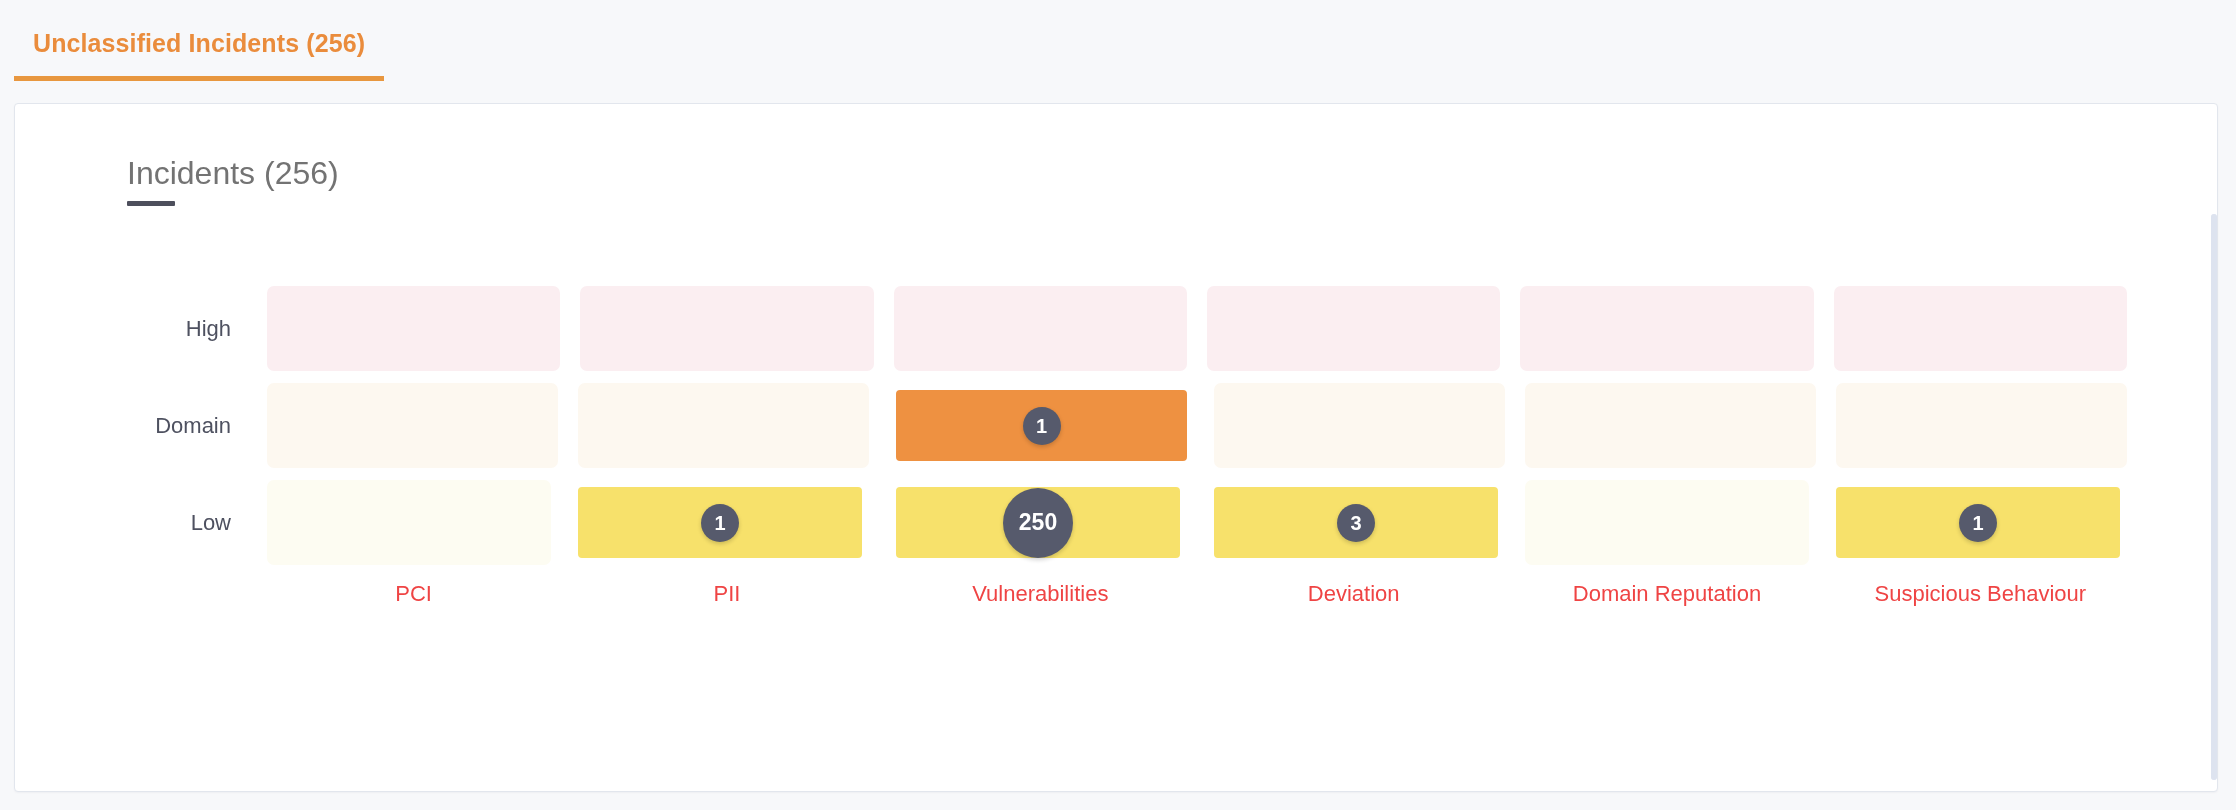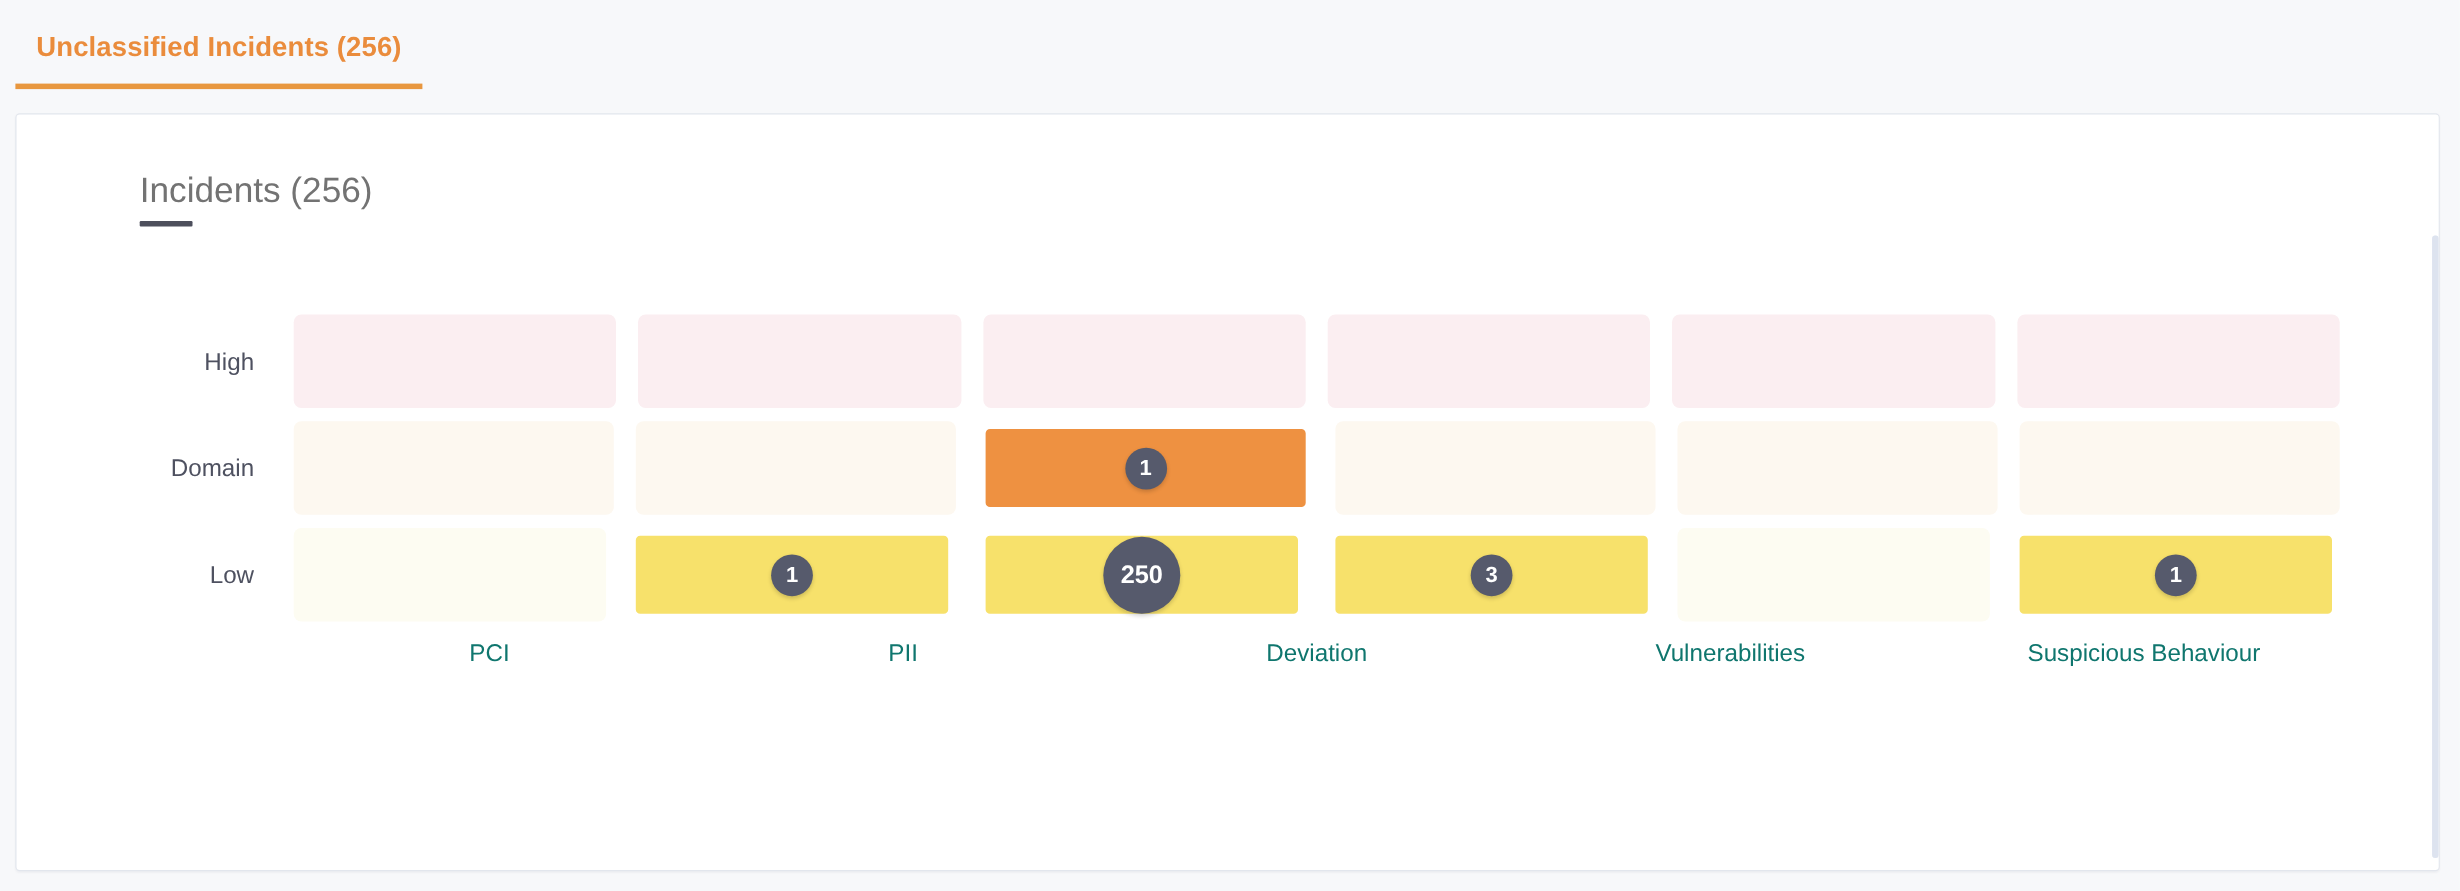--- a/index.html
+++ b/index.html
@@ -169,21 +169,21 @@
   }
   .xlabels {
     display: flex;
     flex: 1 1 auto;
     gap: 20px;
   }
   .xlabel {
     flex: 1 1 0;
     text-align: center;
     font-size: 22px;
-    color: #0f766e;
+    color: #ef4444;
     line-height: 26px;
     white-space: nowrap;
   }
 
   
   .scrollbar-track {
     position: absolute;
     right: 0;
     top: 110px;
     width: 6px;
@@ -264,22 +264,23 @@
               <div class="badge sm">1</div>
             </div>
         </div>
       </div>
 
       <div class="xaxis">
         <div class="spacer"></div>
         <div class="xlabels">
           <div class="xlabel">PCI</div>
           <div class="xlabel">PII</div>
+          <div class="xlabel">Vulnerabilities</div>
           <div class="xlabel">Deviation</div>
-          <div class="xlabel">Vulnerabilities</div>
+          <div class="xlabel">Domain Reputation</div>
           <div class="xlabel">Suspicious Behaviour</div>
         </div>
       </div>
 
     </div>
 
     <div class="scrollbar-track">
       <div class="scrollbar-thumb"></div>
     </div>
 

